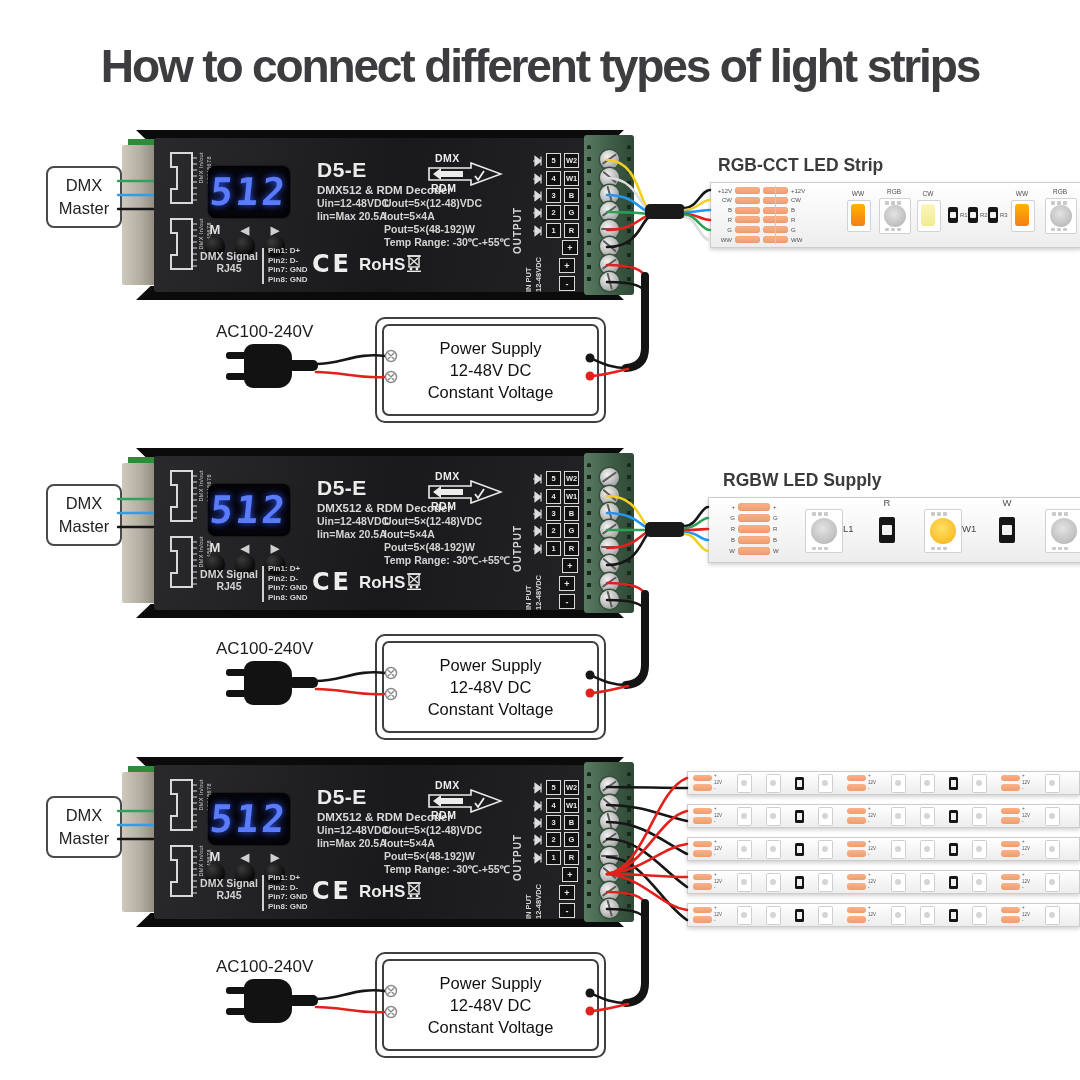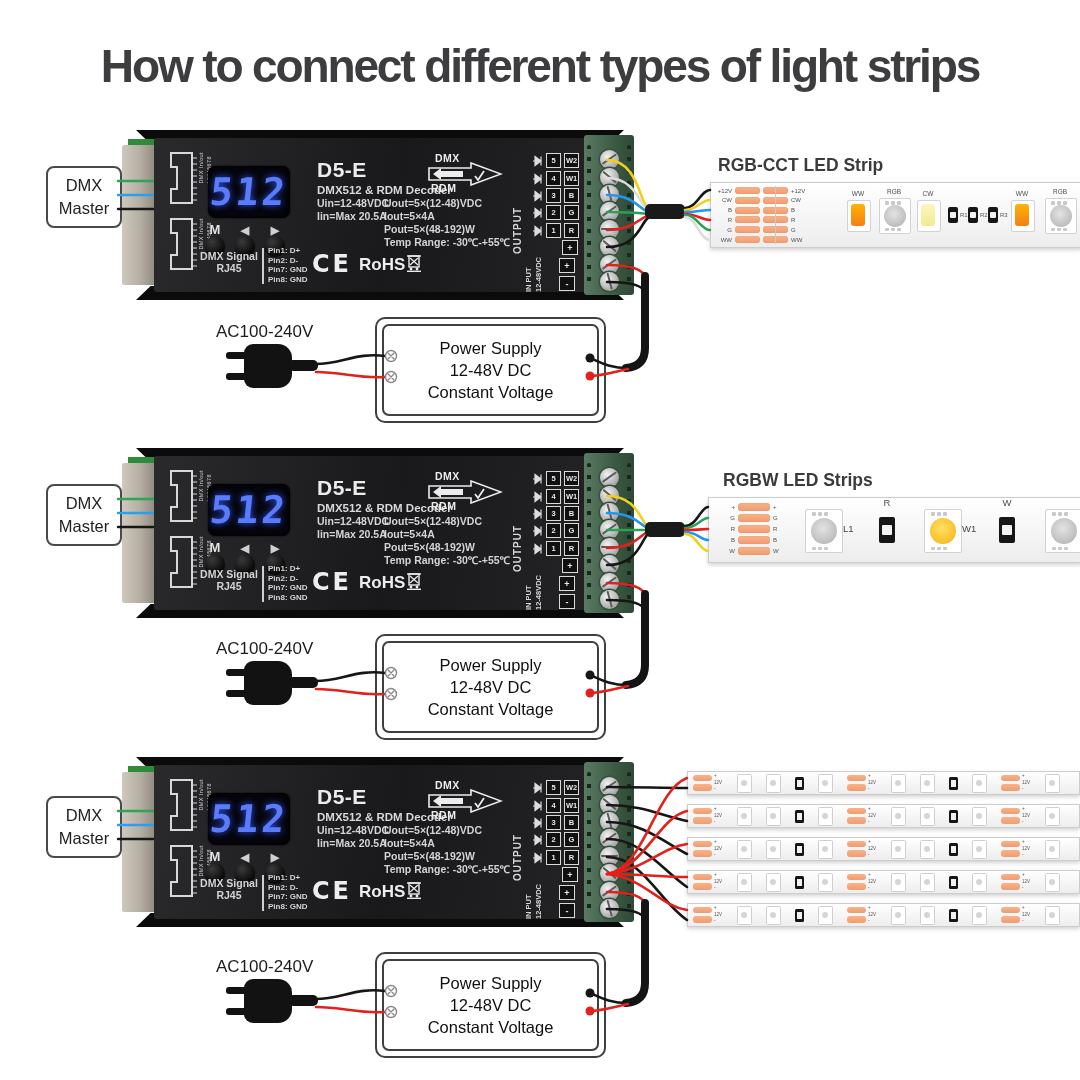--- a/index.html
+++ b/index.html
@@ -641,21 +641,21 @@
   </div>
   <div class="psu comp" style="left:375px;top:952px">
     <div class="inner">
       <span>Power Supply</span>
       <span>12-48V DC</span>
       <span>Constant Voltage</span>
     </div>
   </div>
 
   <div class="strip-title" style="left:718px;top:155px">RGB-CCT LED Strip</div>
-  <div class="strip-title" style="left:723px;top:470px">RGBW LED Strips</div>
+  <div class="strip-title" style="left:723px;top:470px">RGBW LED Supply</div>
   <div class="strip-title" style="left:723px;top:768px">White LED Strip×5</div>
 
   <div class="strip comp" id="strip-rgbcct" style="left:710px;top:182px;width:370px;height:64px">
       <div class="padrow" style="left:4px;top:4px">
         <div class="pad-lbl l">+12V</div>
         <div class="pad-pill"></div>
         <div class="pad-pill"></div>
         <div class="pad-lbl">+12V</div>
       </div>
       <div class="padrow" style="left:4px;top:13.8px">

